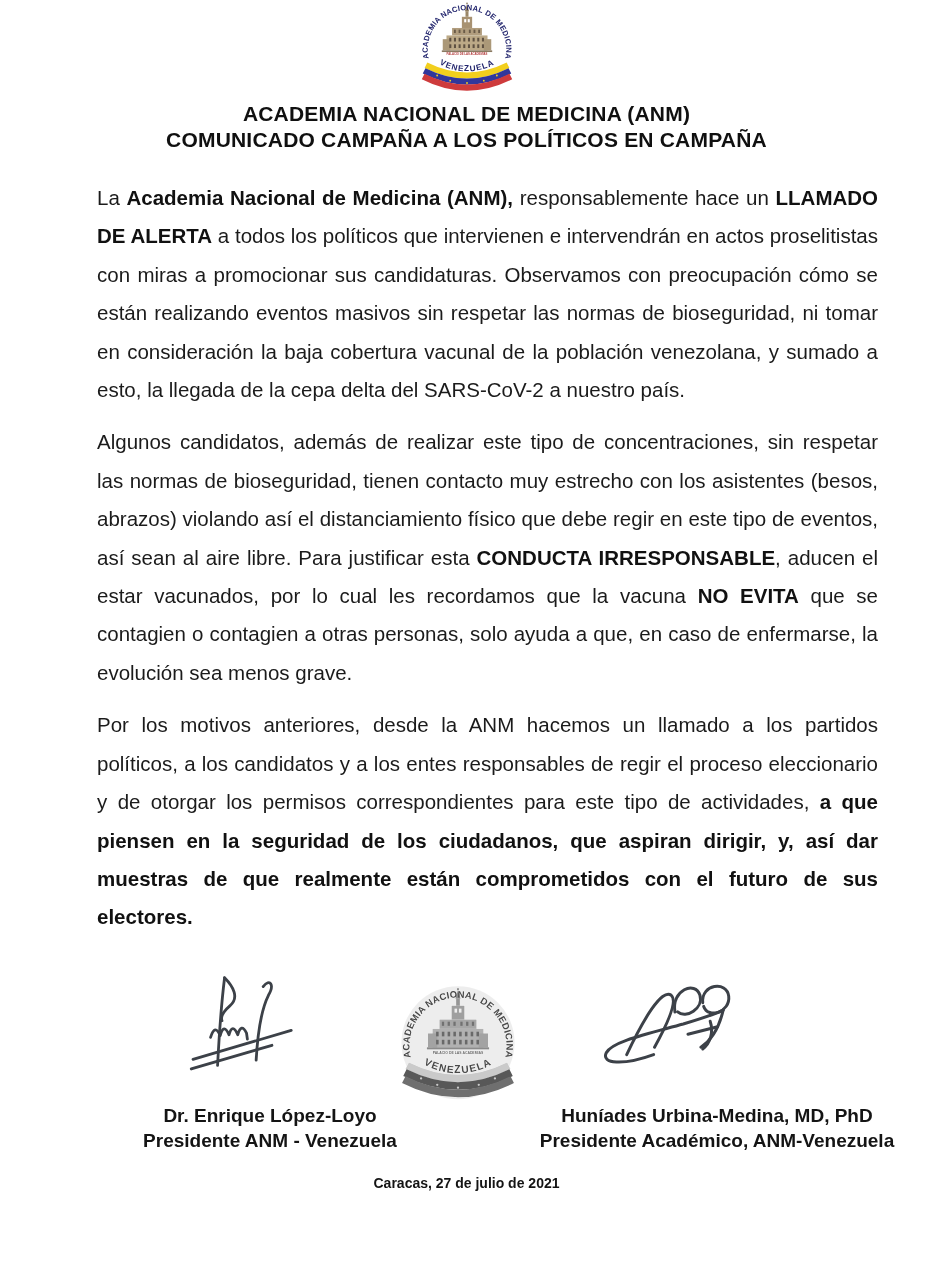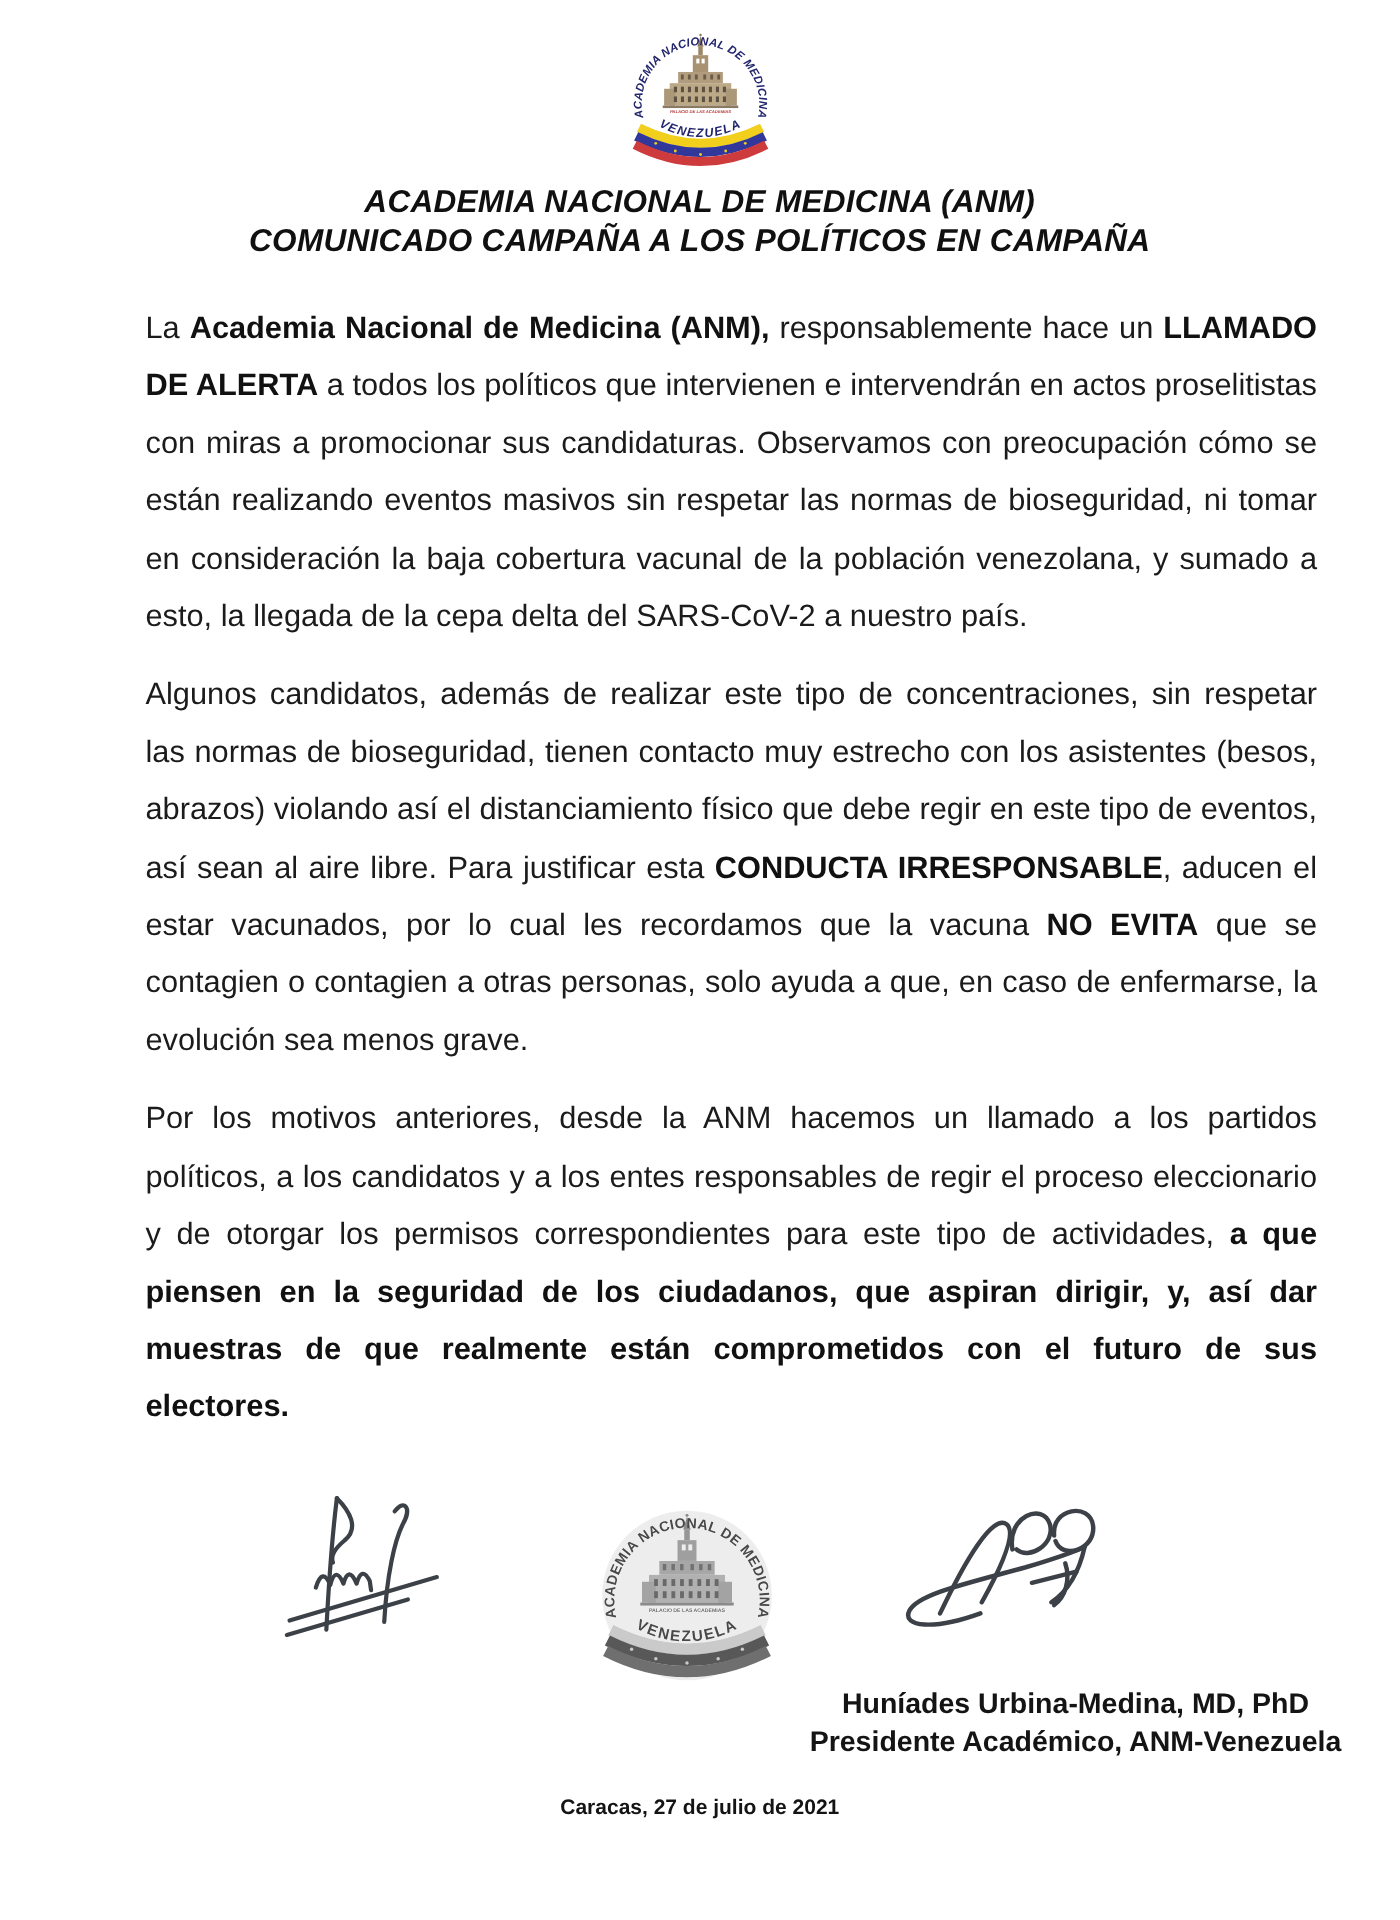--- a/index.html
+++ b/index.html
@@ -4,21 +4,21 @@
 <style>
   html,body{margin:0;padding:0;background:#ffffff;}
   .page{
     position:relative;
     width:933px;height:1280px;
     background:#ffffff;
     font-family:"Liberation Sans", sans-serif;
     color:#1c1c1c;
     overflow:hidden;
   }
-  .header{ text-align:center; padding-top:20px;font-style:italic; }
+  .header{ text-align:center; padding-top:0; }
   .seal-top{ width:112px; height:97px; display:inline-block; }
   .title{
     font-weight:bold;
     font-size:21px;
     line-height:26px;
     color:#101010;
     letter-spacing:0.2px;
   }
   .body-text{
     margin:26px 55px 0 85px;
@@ -153,20 +153,24 @@
     <svg class="sig-right" viewBox="0 0 170 110">
       <path class="ink" d="M63,88 C30,100 6,98 12,86 C18,74 55,66 95,55 C115,49 130,44 138,40"></path>
       <path class="ink" d="M34,88 C52,50 72,16 82,24 C90,31 74,62 64,80"></path>
       <path class="ink" d="M86,42 C82,18 108,8 113,24 C117,38 98,50 89,42"></path>
       <path class="ink" d="M116,32 C114,12 142,8 144,25 C146,42 122,50 117,36"></path>
       <path class="ink" d="M138,40 C134,58 126,72 114,80"></path>
       <path class="ink" d="M100,66 L132,58"></path>
       <path class="ink" d="M124,52 C128,64 124,76 116,82"></path>
     </svg>
 
+    <div class="sig-name-block sig-name-left">
+      <div>Dr. Enrique López-Loyo</div>
+      <div>Presidente ANM - Venezuela</div>
+    </div>
 
     <div class="sig-name-block sig-name-right">
       <div>Huníades Urbina-Medina, MD, PhD</div>
       <div>Presidente Académico, ANM-Venezuela</div>
     </div>
   </div>
 
   <div class="dateline">Caracas, 27 de julio de 2021</div>
 
 </div>

